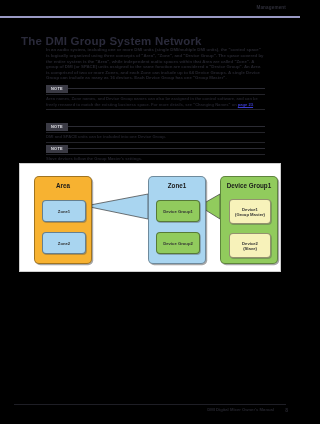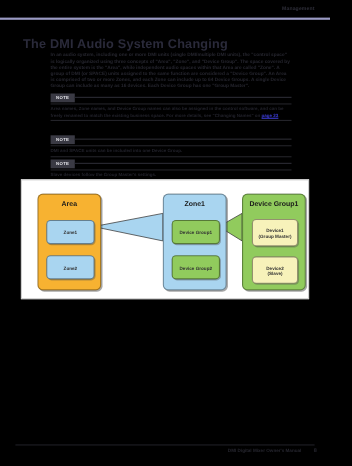--- a/index.html
+++ b/index.html
@@ -210,21 +210,21 @@
   }
 </style>
 </head>
 <body>
 
 <div class="header-zone">
   <div class="header-text">Management</div>
   <div class="header-rule"></div>
 </div>
 
-<h1 class="page-title">The DMI Audio System Changing</h1>
+<h1 class="page-title">The DMI Group System Network</h1>
 
 <p class="body-copy">In an audio system, including one or more DMI units (single DMI/multiple DMI units), the "control space" is logically organized using three concepts of "Area", "Zone", and "Device Group". The space covered by the entire system is the "Area", while independent audio spaces within that Area are called "Zone". A group of DMI (or SPACE) units assigned to the same function are considered a "Device Group". An Area is comprised of two or more Zones, and each Zone can include up to 64 Device Groups. A single Device Group can include as many as 16 devices. Each Device Group has one "Group Master".</p>
 
 <div class="note-block note-1">
   <div class="note-tag-row">
     <div class="note-tag">NOTE</div>
     <div class="note-tagline"></div>
   </div>
   <div class="note-rule"></div>
   <div class="note-body"><span>Area names, Zone names, and Device Group names can also be assigned in the control software, and can be freely renamed to match the existing business space. For more details, see "Changing Names" on </span><a class="note-link" href="#">page 23</a><span>.</span></div>

